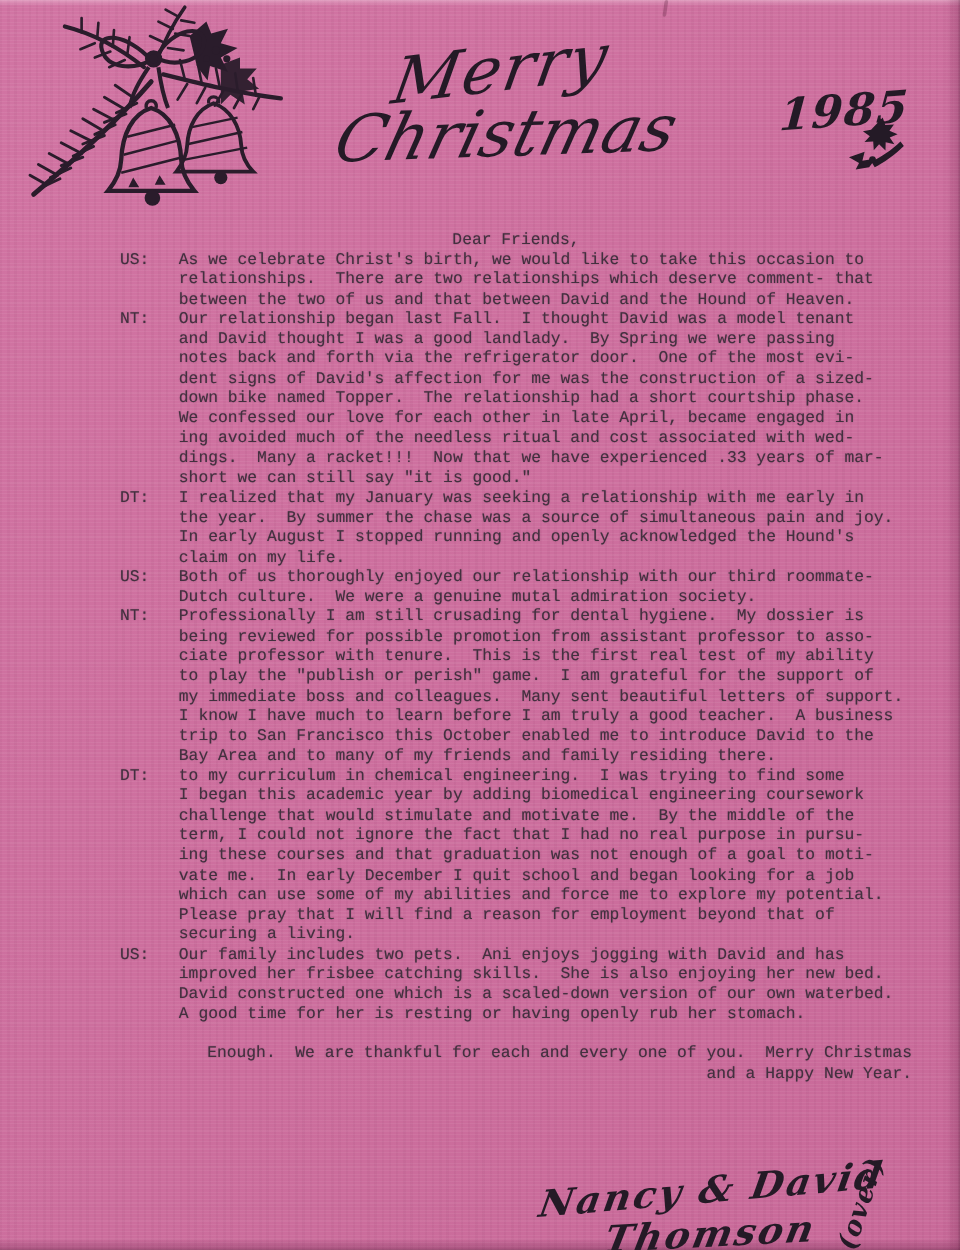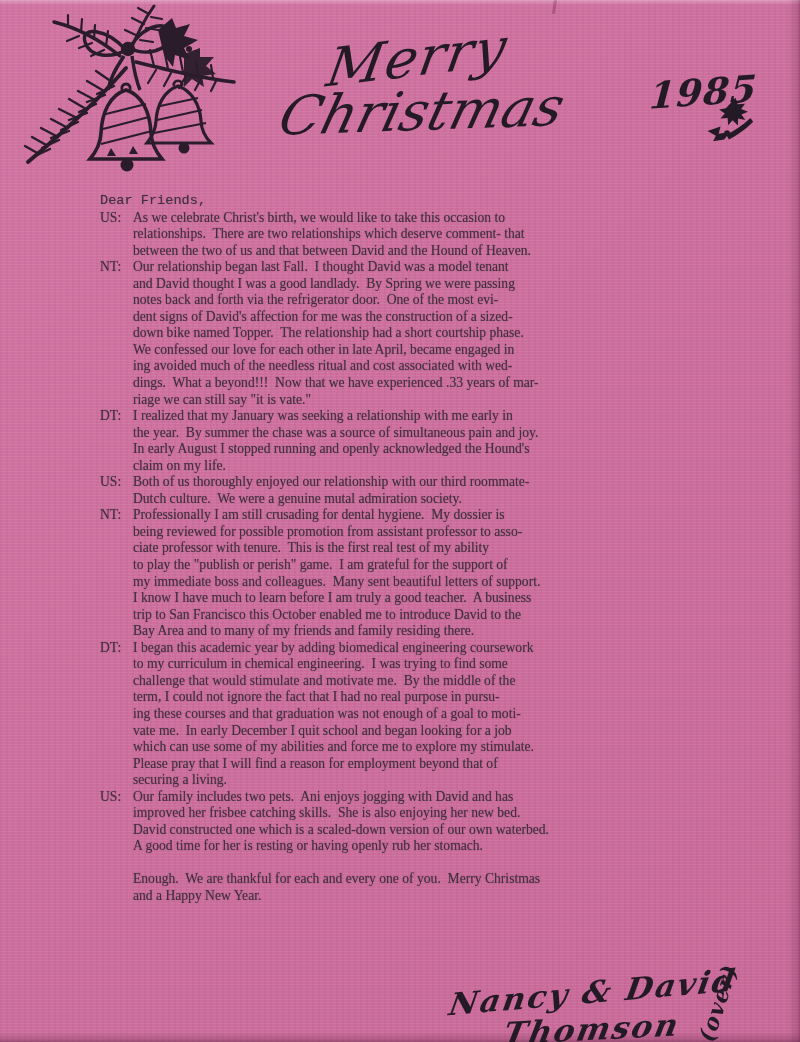--- a/index.html
+++ b/index.html
@@ -36,25 +36,25 @@
   .yearstamp{position:absolute;left:648px;top:68px;width:120px;height:80px;color:#241a26;}
   .yearstamp .yr{position:absolute;left:2px;top:2px;
     font-family:"DejaVu Serif","Liberation Serif",serif;font-style:italic;
     font-size:37px;font-weight:bold;transform:skewX(-8deg) rotate(-4deg);letter-spacing:1px;}
   .yearstamp svg{position:absolute;left:52px;top:24px;width:56px;height:52px;}
 
   
   .letter-body{position:absolute;left:100px;top:193px;width:660px;
     font-size:13.6px;line-height:16.55px;
     text-shadow:0 0 1px rgba(67,48,63,0.55);}
-  .salutation{white-space:pre;}
-  .para{display:flex;font-family:Liberation Serif, serif;}
-  .para.space-before{margin-top:16.55px;}
+  .salutation{white-space:pre;text-align:center;}
+  .para{display:flex;}
+  .para.space-before{margin-top:16.55px;text-align:right;}
   .para-label{flex:0 0 33px;white-space:pre;}
-  .para-lines{flex:1 1 auto;}
+  .para-lines{flex:1 1 auto;margin-left:16px;}
   .tline{white-space:pre;}
 
   
   .sig1{position:absolute;left:452px;top:974px;
     font-family:"DejaVu Serif","Liberation Serif",serif;font-style:italic;font-weight:bold;
     font-size:31px;color:#241a26;transform:skewX(-14deg) rotate(-5deg);letter-spacing:2px;}
   .sig2{position:absolute;left:505px;top:1011px;
     font-family:"DejaVu Serif","Liberation Serif",serif;font-style:italic;font-weight:bold;
     font-size:31px;color:#241a26;transform:skewX(-14deg) rotate(-3deg);letter-spacing:2px;}
   .over-note{position:absolute;left:694px;top:978px;width:80px;height:60px;
@@ -156,22 +156,22 @@
     <div class="para">
       <div class="para-label">NT:</div>
       <div class="para-lines">
             <div class="tline">Our relationship began last Fall.  I thought David was a model tenant</div>
             <div class="tline">and David thought I was a good landlady.  By Spring we were passing</div>
             <div class="tline">notes back and forth via the refrigerator door.  One of the most evi-</div>
             <div class="tline">dent signs of David's affection for me was the construction of a sized-</div>
             <div class="tline">down bike named Topper.  The relationship had a short courtship phase.</div>
             <div class="tline">We confessed our love for each other in late April, became engaged in</div>
             <div class="tline">ing avoided much of the needless ritual and cost associated with wed-</div>
-            <div class="tline">dings.  What a beyond!!!  Now that we have experienced .33 years of mar-</div>
-            <div class="tline">riage we can still say "it is vate."</div>
+            <div class="tline">dings.  Many a racket!!!  Now that we have experienced .33 years of mar-</div>
+            <div class="tline">short we can still say "it is good."</div>
           </div>
     </div>
 
     <div class="para">
       <div class="para-label">DT:</div>
       <div class="para-lines">
             <div class="tline">I realized that my January was seeking a relationship with me early in</div>
             <div class="tline">the year.  By summer the chase was a source of simultaneous pain and joy.</div>
             <div class="tline">In early August I stopped running and openly acknowledged the Hound's</div>
             <div class="tline">claim on my life.</div>
@@ -196,27 +196,27 @@
             <div class="tline">my immediate boss and colleagues.  Many sent beautiful letters of support.</div>
             <div class="tline">I know I have much to learn before I am truly a good teacher.  A business</div>
             <div class="tline">trip to San Francisco this October enabled me to introduce David to the</div>
             <div class="tline">Bay Area and to many of my friends and family residing there.</div>
           </div>
     </div>
 
     <div class="para">
       <div class="para-label">DT:</div>
       <div class="para-lines">
+            <div class="tline">to my curriculum in chemical engineering.  I was trying to find some</div>
             <div class="tline">I began this academic year by adding biomedical engineering coursework</div>
-            <div class="tline">to my curriculum in chemical engineering.  I was trying to find some</div>
             <div class="tline">challenge that would stimulate and motivate me.  By the middle of the</div>
             <div class="tline">term, I could not ignore the fact that I had no real purpose in pursu-</div>
             <div class="tline">ing these courses and that graduation was not enough of a goal to moti-</div>
             <div class="tline">vate me.  In early December I quit school and began looking for a job</div>
-            <div class="tline">which can use some of my abilities and force me to explore my stimulate.</div>
+            <div class="tline">which can use some of my abilities and force me to explore my potential.</div>
             <div class="tline">Please pray that I will find a reason for employment beyond that of</div>
             <div class="tline">securing a living.</div>
           </div>
     </div>
 
     <div class="para">
       <div class="para-label">US:</div>
       <div class="para-lines">
             <div class="tline">Our family includes two pets.  Ani enjoys jogging with David and has</div>
             <div class="tline">improved her frisbee catching skills.  She is also enjoying her new bed.</div>

